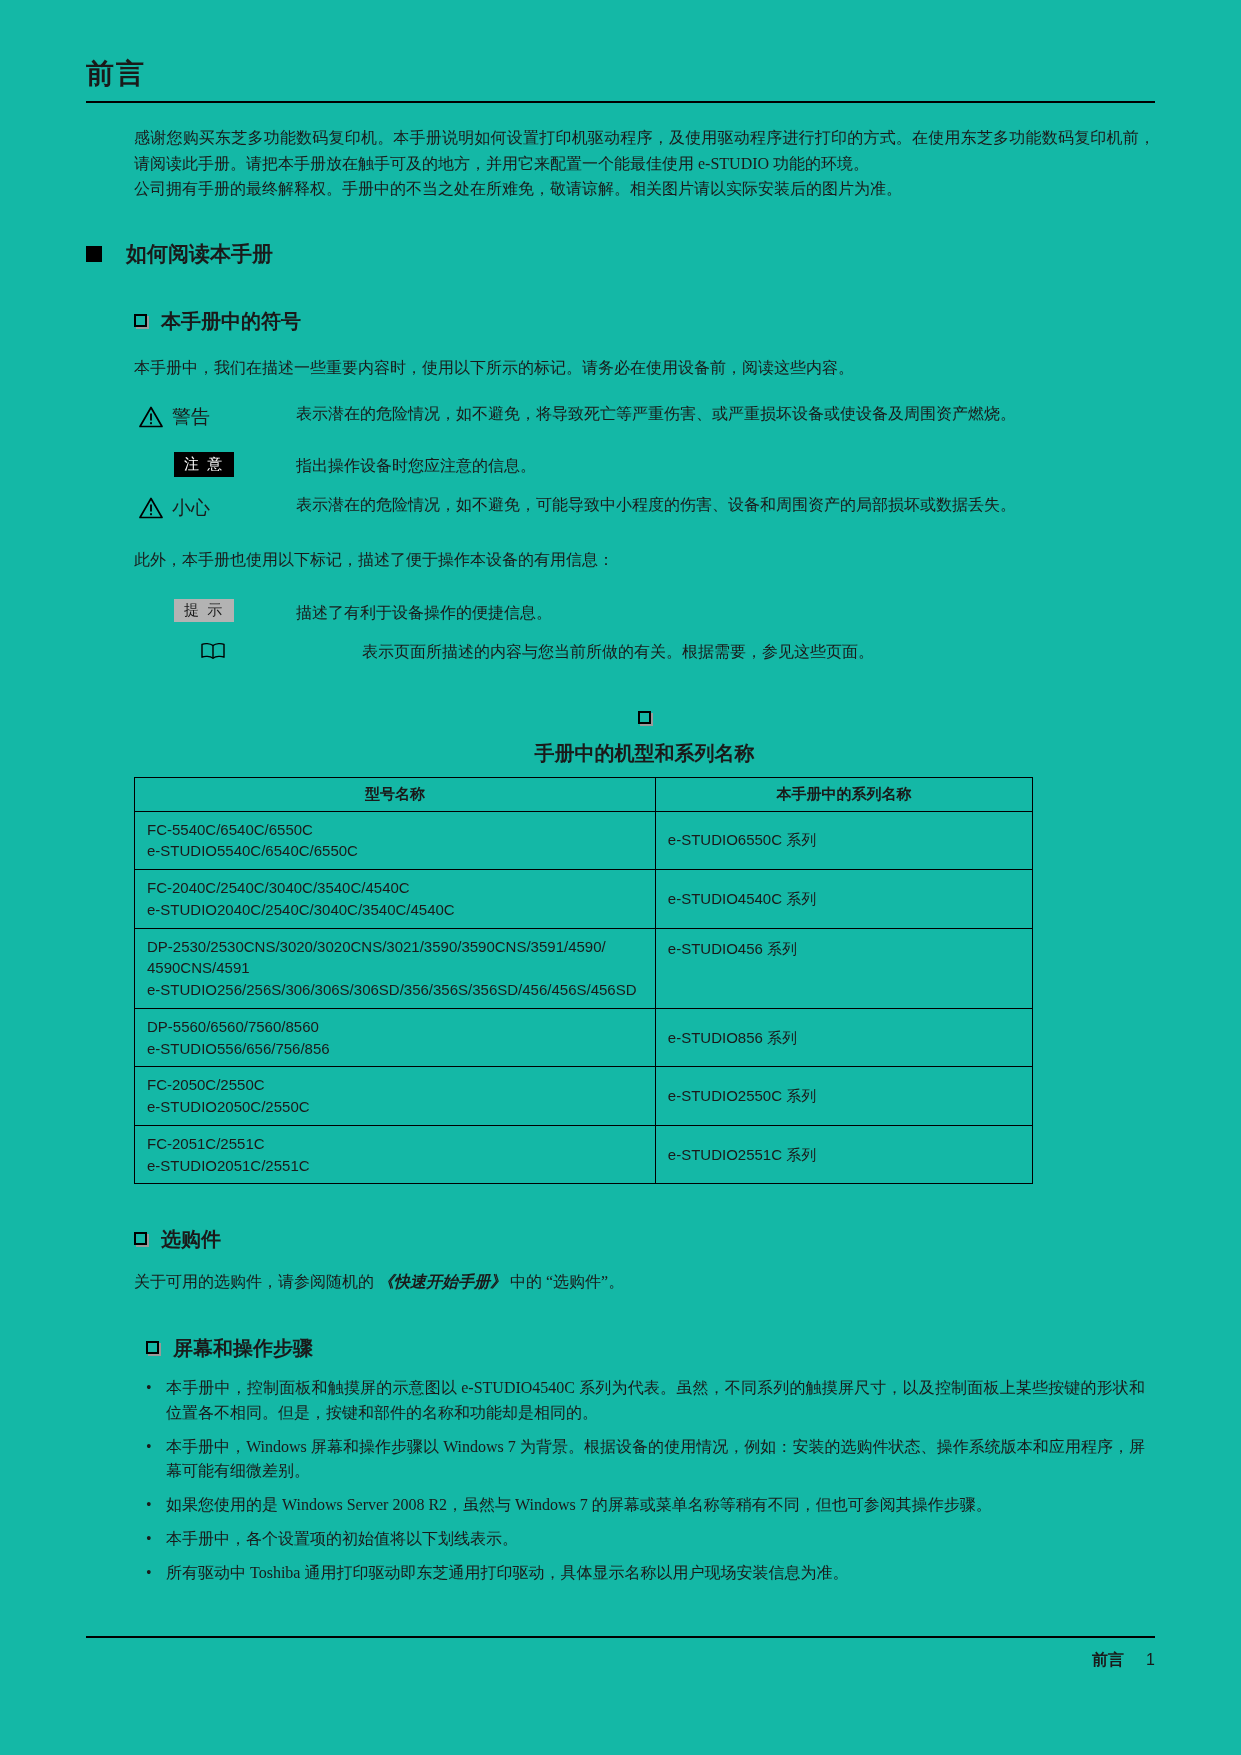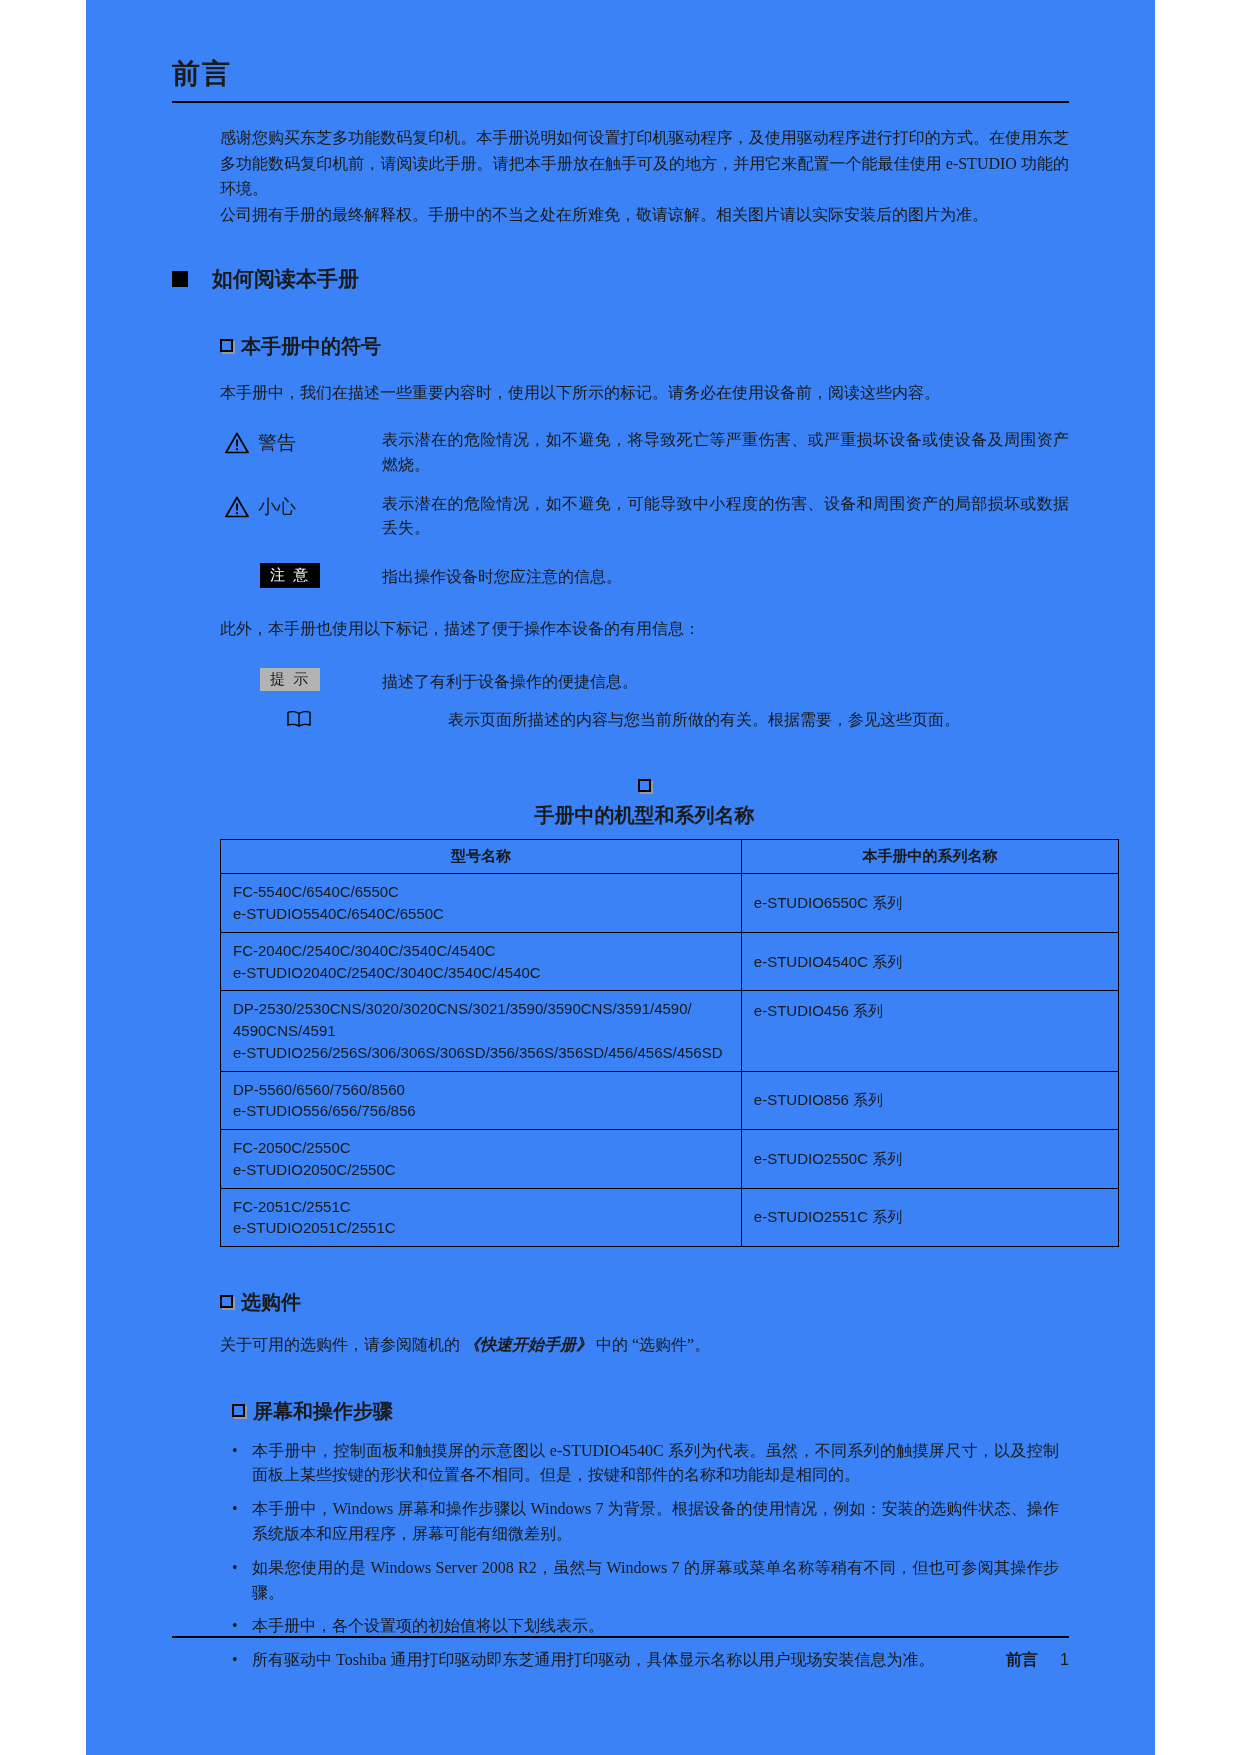--- a/index.html
+++ b/index.html
@@ -1,23 +1,23 @@
 <!DOCTYPE html>
 <html><head>
 <meta charset="utf-8">
 <style>
   * { margin: 0; padding: 0; box-sizing: border-box; }
   html, body { background: #ffffff; }
   body { font-family: "Liberation Serif", "DejaVu Serif", serif; color: #1a1a1a; }
   .page {
     position: relative;
-    width: 1069px;
+    width: 1241px;
     height: 1755px;
     margin: 0 auto;
-    background: #3b82f6;
+    background: #14b8a6;
     padding: 55px 86px 0 86px;
     overflow: hidden;
   }
 
   
   .doc-title {
     font-family: "Liberation Sans", "DejaVu Sans", sans-serif;
     font-size: 28px;
     font-weight: bold;
     letter-spacing: 2px;
@@ -51,21 +51,21 @@
     display: inline-block;
     width: 16px; height: 16px;
     background: #000;
     flex: 0 0 auto;
   }
 
   
   .subsection-heading {
     display: flex;
     align-items: center;
-    gap: 8px;
+    gap: 14px;
     margin-left: 48px;
     font-family: "Liberation Sans", "DejaVu Sans", sans-serif;
     font-size: 20px;
     font-weight: bold;
   }
   .sq-open {
     display: inline-block;
     width: 13px; height: 13px;
     border: 2.5px solid #000;
     box-shadow: 2px 2px 0 #9a9a9a;
@@ -247,43 +247,43 @@
             <rect x="12.1" y="8.5" width="1.8" height="7" fill="#000"></rect>
             <rect x="12.1" y="17.2" width="1.8" height="2" fill="#000"></rect>
           </svg>
         </span>
         <span>警告</span>
       </span>
     </div>
     <div class="symbol-text-col">表示潜在的危险情况，如不避免，将导致死亡等严重伤害、或严重损坏设备或使设备及周围资产燃烧。</div>
   </div>
 
+  <div class="symbol-row" style="margin-top:20px;">
+    <div class="symbol-icon-col">
+      <span class="badge-note">注 意</span>
+    </div>
+    <div class="symbol-text-col" style="padding-top:4px;">指出操作设备时您应注意的信息。</div>
+  </div>
+
   <div class="symbol-row">
     <div class="symbol-icon-col">
       <span class="warn-sign">
         <span>
           <svg width="26" height="24" viewBox="0 0 26 24">
             <path d="M13 2.5 L24 21.5 L2 21.5 Z" fill="none" stroke="#000" stroke-width="1.7" stroke-linejoin="round"></path>
             <rect x="12.1" y="8.5" width="1.8" height="7" fill="#000"></rect>
             <rect x="12.1" y="17.2" width="1.8" height="2" fill="#000"></rect>
           </svg>
         </span>
         <span>小心</span>
       </span>
     </div>
     <div class="symbol-text-col">表示潜在的危险情况，如不避免，可能导致中小程度的伤害、设备和周围资产的局部损坏或数据丢失。</div>
   </div>
 
-  <div class="symbol-row" style="margin-top:20px;">
-    <div class="symbol-icon-col">
-      <span class="badge-note">注 意</span>
-    </div>
-    <div class="symbol-text-col" style="padding-top:4px;">指出操作设备时您应注意的信息。</div>
-  </div>
-
   <p class="body-text indent mt-additional">此外，本手册也使用以下标记，描述了便于操作本设备的有用信息：</p>
 
   <div class="symbol-row">
     <div class="symbol-icon-col">
       <span class="badge-tip">提 示</span>
     </div>
     <div class="symbol-text-col" style="padding-top:4px;">描述了有利于设备操作的便捷信息。</div>
   </div>
 
   <div class="symbol-row">

